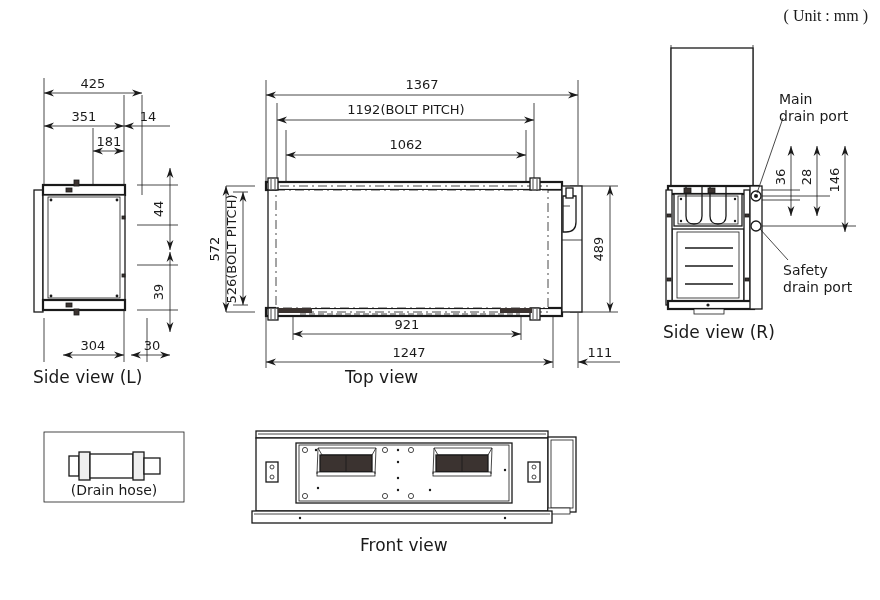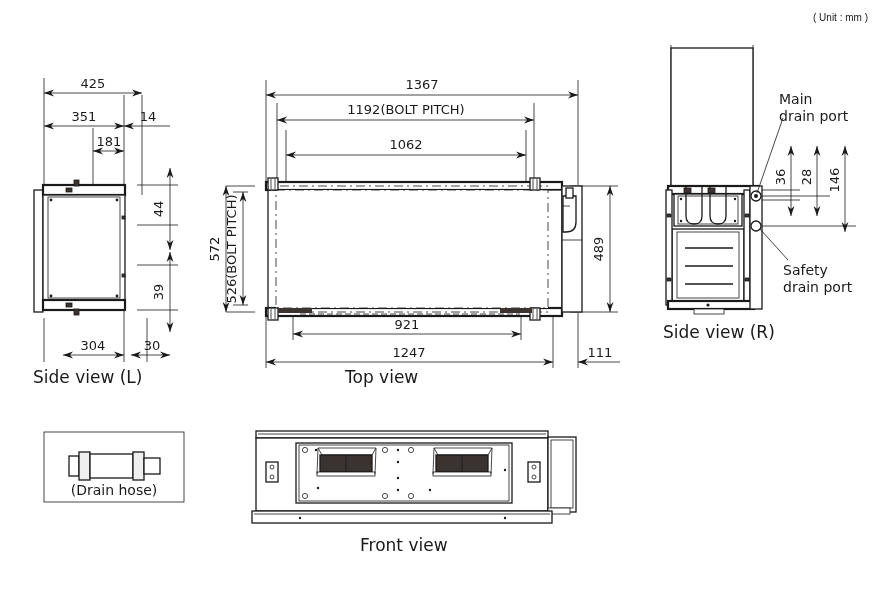--- a/index.html
+++ b/index.html
@@ -9,21 +9,21 @@
     font-family:"DejaVu Sans", sans-serif;
     color:#1a1a1a;
     position:relative;
     overflow:hidden;
   }
   #root{position:relative;width:880px;height:600px;}
   svg{display:block;}
   .dimtext{font-family:"DejaVu Sans", sans-serif;font-size:13px;fill:#1a1a1a;}
   .viewtitle{font-family:"DejaVu Sans", sans-serif;font-size:17px;fill:#1a1a1a;}
   .annot{font-family:"DejaVu Sans", sans-serif;font-size:14px;fill:#1a1a1a;}
-  .unitlbl{font-family:Liberation Sans, sans-serif;font-size:10px;fill:#1a1a1a;}
+  .unitlbl{font-family:Liberation Serif, serif;font-size:16px;fill:#1a1a1a;}
   .hoselbl{font-family:"DejaVu Sans", sans-serif;font-size:14px;fill:#1a1a1a;}
   .ln{stroke:#1a1a1a;fill:none;}
   .thin{stroke-width:0.8;}
   .med{stroke-width:1.3;}
   .thick{stroke-width:2.2;}
   .dash{stroke-dasharray:9 4 2 4;}
   .dash2{stroke-dasharray:6 3;}
   .fillw{fill:#ffffff;}
   .filld{fill:#3b3330;}
   .fillg{fill:#efefef;}

